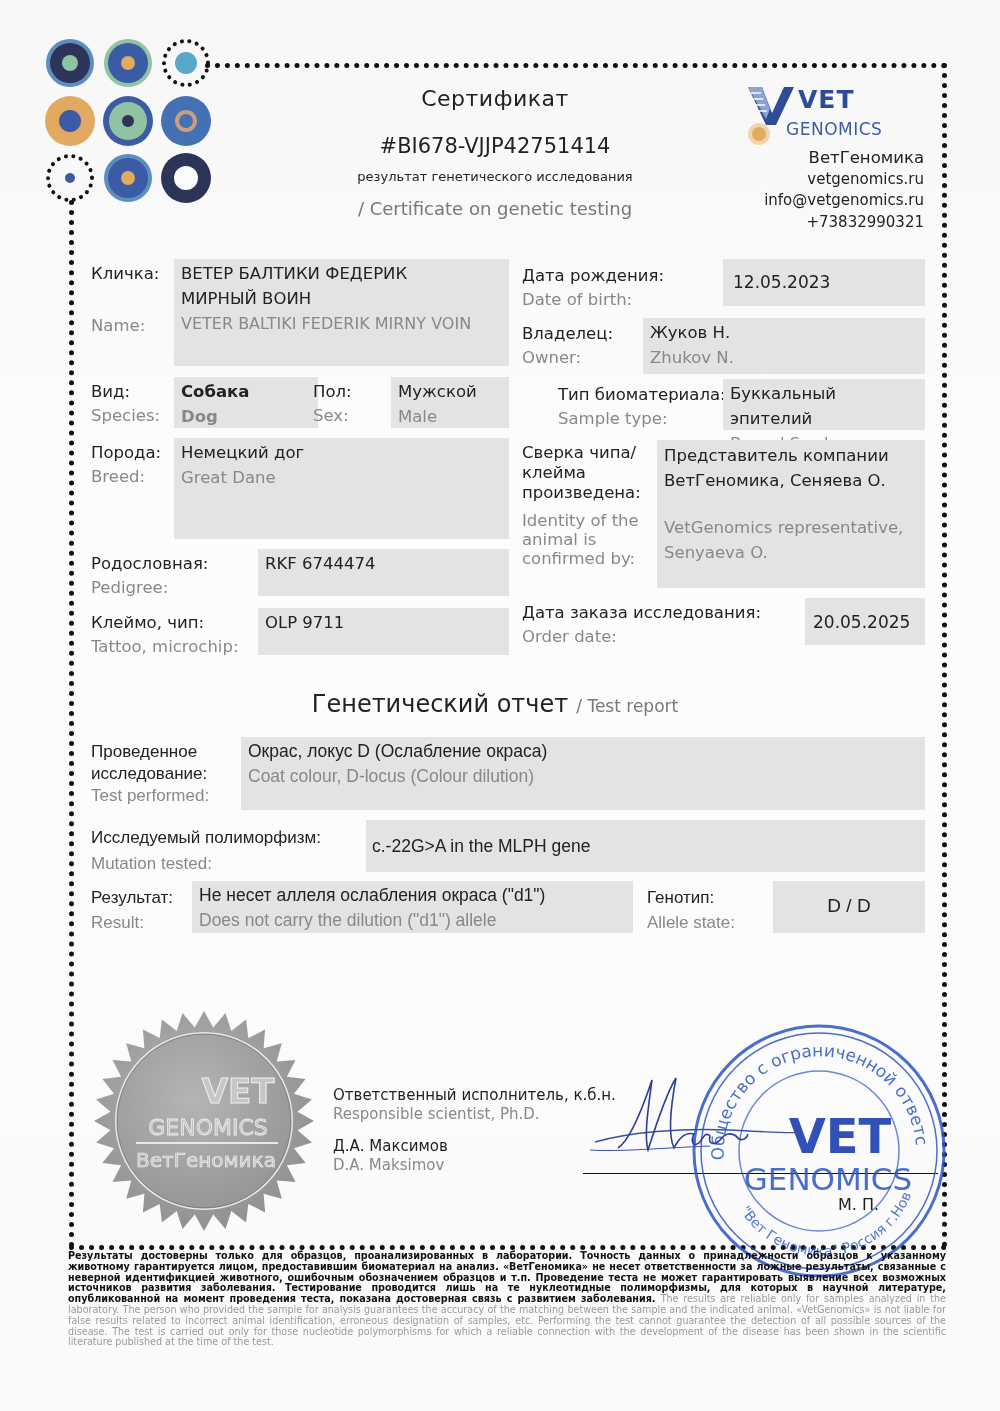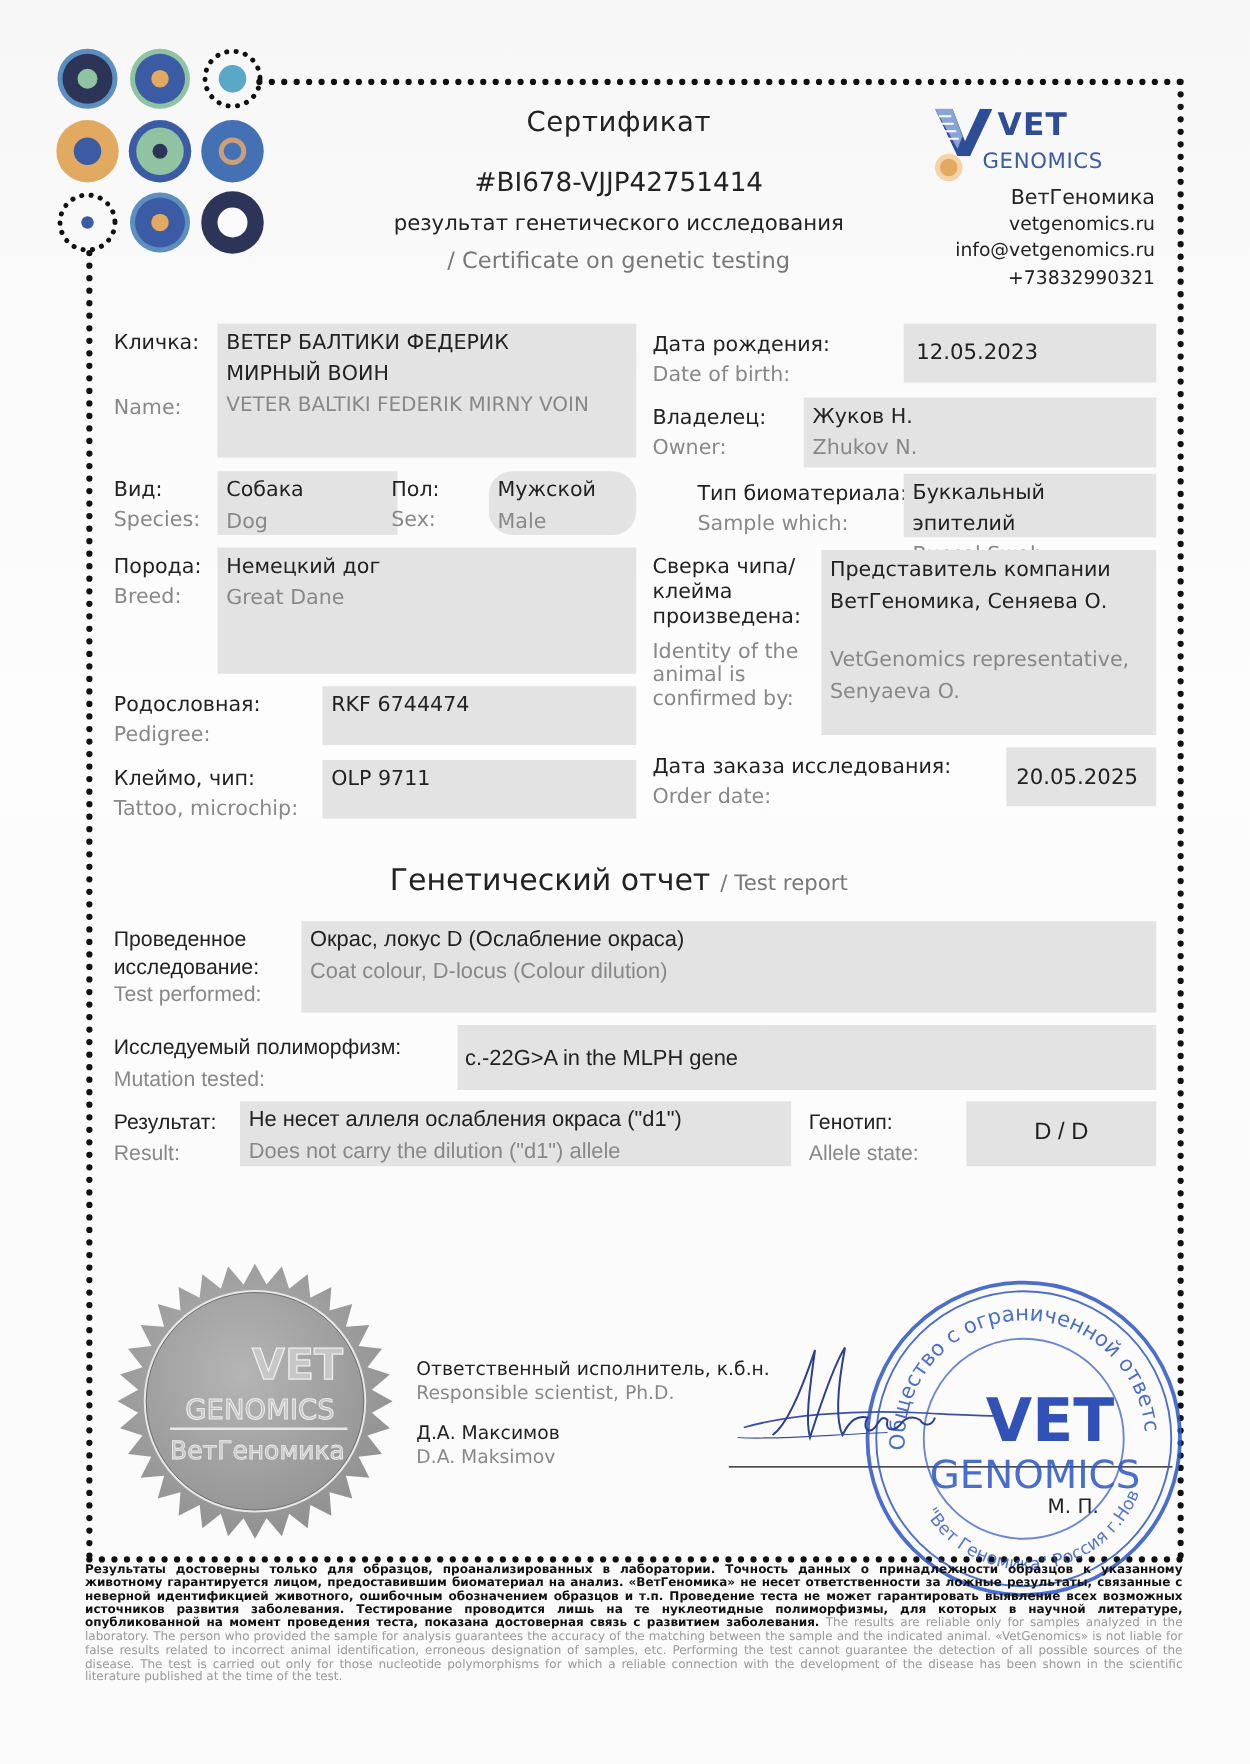--- a/index.html
+++ b/index.html
@@ -13,21 +13,21 @@
   .frame-right { position: absolute; left: 942px; top: 63px; width: 0; height: 1185px; border-left: 5px dotted #111; }
   .frame-left { position: absolute; left: 69px; top: 200px; width: 0; height: 1048px; border-left: 5px dotted #111; }
   .frame-bottom { position: absolute; left: 69px; top: 1245px; width: 878px; height: 0; border-top: 5px dotted #111; }
 
   
   .circles { position: absolute; left: 45px; top: 38px; width: 170px; height: 170px; }
 
   
   .title { position: absolute; left: 0; width: 990px; top: 86px; text-align: center; font-size: 22px; color: #222; letter-spacing: 0.5px; font-family: "DejaVu Sans", sans-serif; font-weight: normal; }
   .cert-no { position: absolute; left: 0; width: 990px; top: 134px; text-align: center; font-size: 21px; color: #222; }
-  .subtitle { position: absolute; left: 0; width: 990px; top: 169px; text-align: center; font-size: 17px; color: #222; }
+  .subtitle { position: absolute; left: 0; width: 990px; top: 169px; text-align: center; font-size: 13px; color: #222; }
   .subtitle-en { position: absolute; left: 0; width: 990px; top: 198px; text-align: center; font-size: 18px; color: #777; }
 
   .brand { position: absolute; right: 76px; top: 85px; width: 190px; height: 60px; }
   .brand-v { position: absolute; left: 14px; top: 2px; }
   .brand-vet { position: absolute; left: 64px; top: 0; font-size: 25px; font-weight: bold; color: #2f4d96; letter-spacing: 1px; }
   .brand-gen { position: absolute; left: 52px; top: 34px; font-size: 17px; color: #3c5ba5; letter-spacing: 0.5px; }
   .brand-dot { position: absolute; left: 14px; top: 38px; width: 22px; height: 22px; border-radius: 50%; background: #e2a960; border: 4px solid #f2d4a8; }
   .contacts { position: absolute; right: 76px; top: 147px; text-align: right; font-size: 15px; line-height: 21.5px; color: #222; }
   .contacts .c1 { font-size: 16.5px; }
 
@@ -130,29 +130,29 @@
   </div>
   <div class="box" style="left:174px; top:259px; width:335px; height:107px; padding-top:2px;">
     <span class="ru" style="width:250px;">ВЕТЕР БАЛТИКИ ФЕДЕРИК МИРНЫЙ ВОИН</span>
     <span class="en" style="font-size:16px; white-space:nowrap;">VETER BALTIKI FEDERIK MIRNY VOIN</span>
   </div>
 
   <div class="lbl" style="left:91px; top:380px;">
     <span class="ru">Вид:</span>
     <span class="en">Species:</span>
   </div>
-  <div class="box" style="left:174px; top:377px; width:144px; height:51px;">
+  <div class="box" style="left:174px; top:377px; width:144px; height:51px;font-weight:bold;">
     <span class="ru">Собака</span>
     <span class="en">Dog</span>
   </div>
   <div class="lbl" style="left:313px; top:380px;">
     <span class="ru">Пол:</span>
     <span class="en">Sex:</span>
   </div>
-  <div class="box" style="left:391px; top:377px; width:118px; height:51px;border-radius:19px;">
+  <div class="box" style="left:391px; top:377px; width:118px; height:51px;">
     <span class="ru">Мужской</span>
     <span class="en">Male</span>
   </div>
 
   <div class="lbl" style="left:91px; top:441px;">
     <span class="ru">Порода:</span>
     <span class="en">Breed:</span>
   </div>
   <div class="box" style="left:174px; top:438px; width:335px; height:101px;">
     <span class="ru">Немецкий дог</span>
@@ -187,21 +187,21 @@
     <span class="ru">Владелец:</span>
     <span class="en">Owner:</span>
   </div>
   <div class="box" style="left:643px; top:318px; width:282px; height:56px;">
     <span class="ru">Жуков Н.</span>
     <span class="en">Zhukov N.</span>
   </div>
 
   <div class="lbl" style="left:522px; top:383px;margin-left:36px;">
     <span class="ru">Тип биоматериала:</span>
-    <span class="en">Sample which:</span>
+    <span class="en">Sample type:</span>
   </div>
   <div class="box" style="left:723px; top:379px; width:202px; height:51px;">
     <span class="ru">Буккальный эпителий</span>
     <span class="en">Buccal Swab</span>
   </div>
 
   <div class="lbl" style="left:522px; top:443px; width:125px; line-height:20px;">
     <span class="ru">Сверка чипа/клейма произведена:</span>
     <span class="en" style="margin-top:8px; line-height:19px;">Identity of the animal is confirmed by:</span>
   </div>

